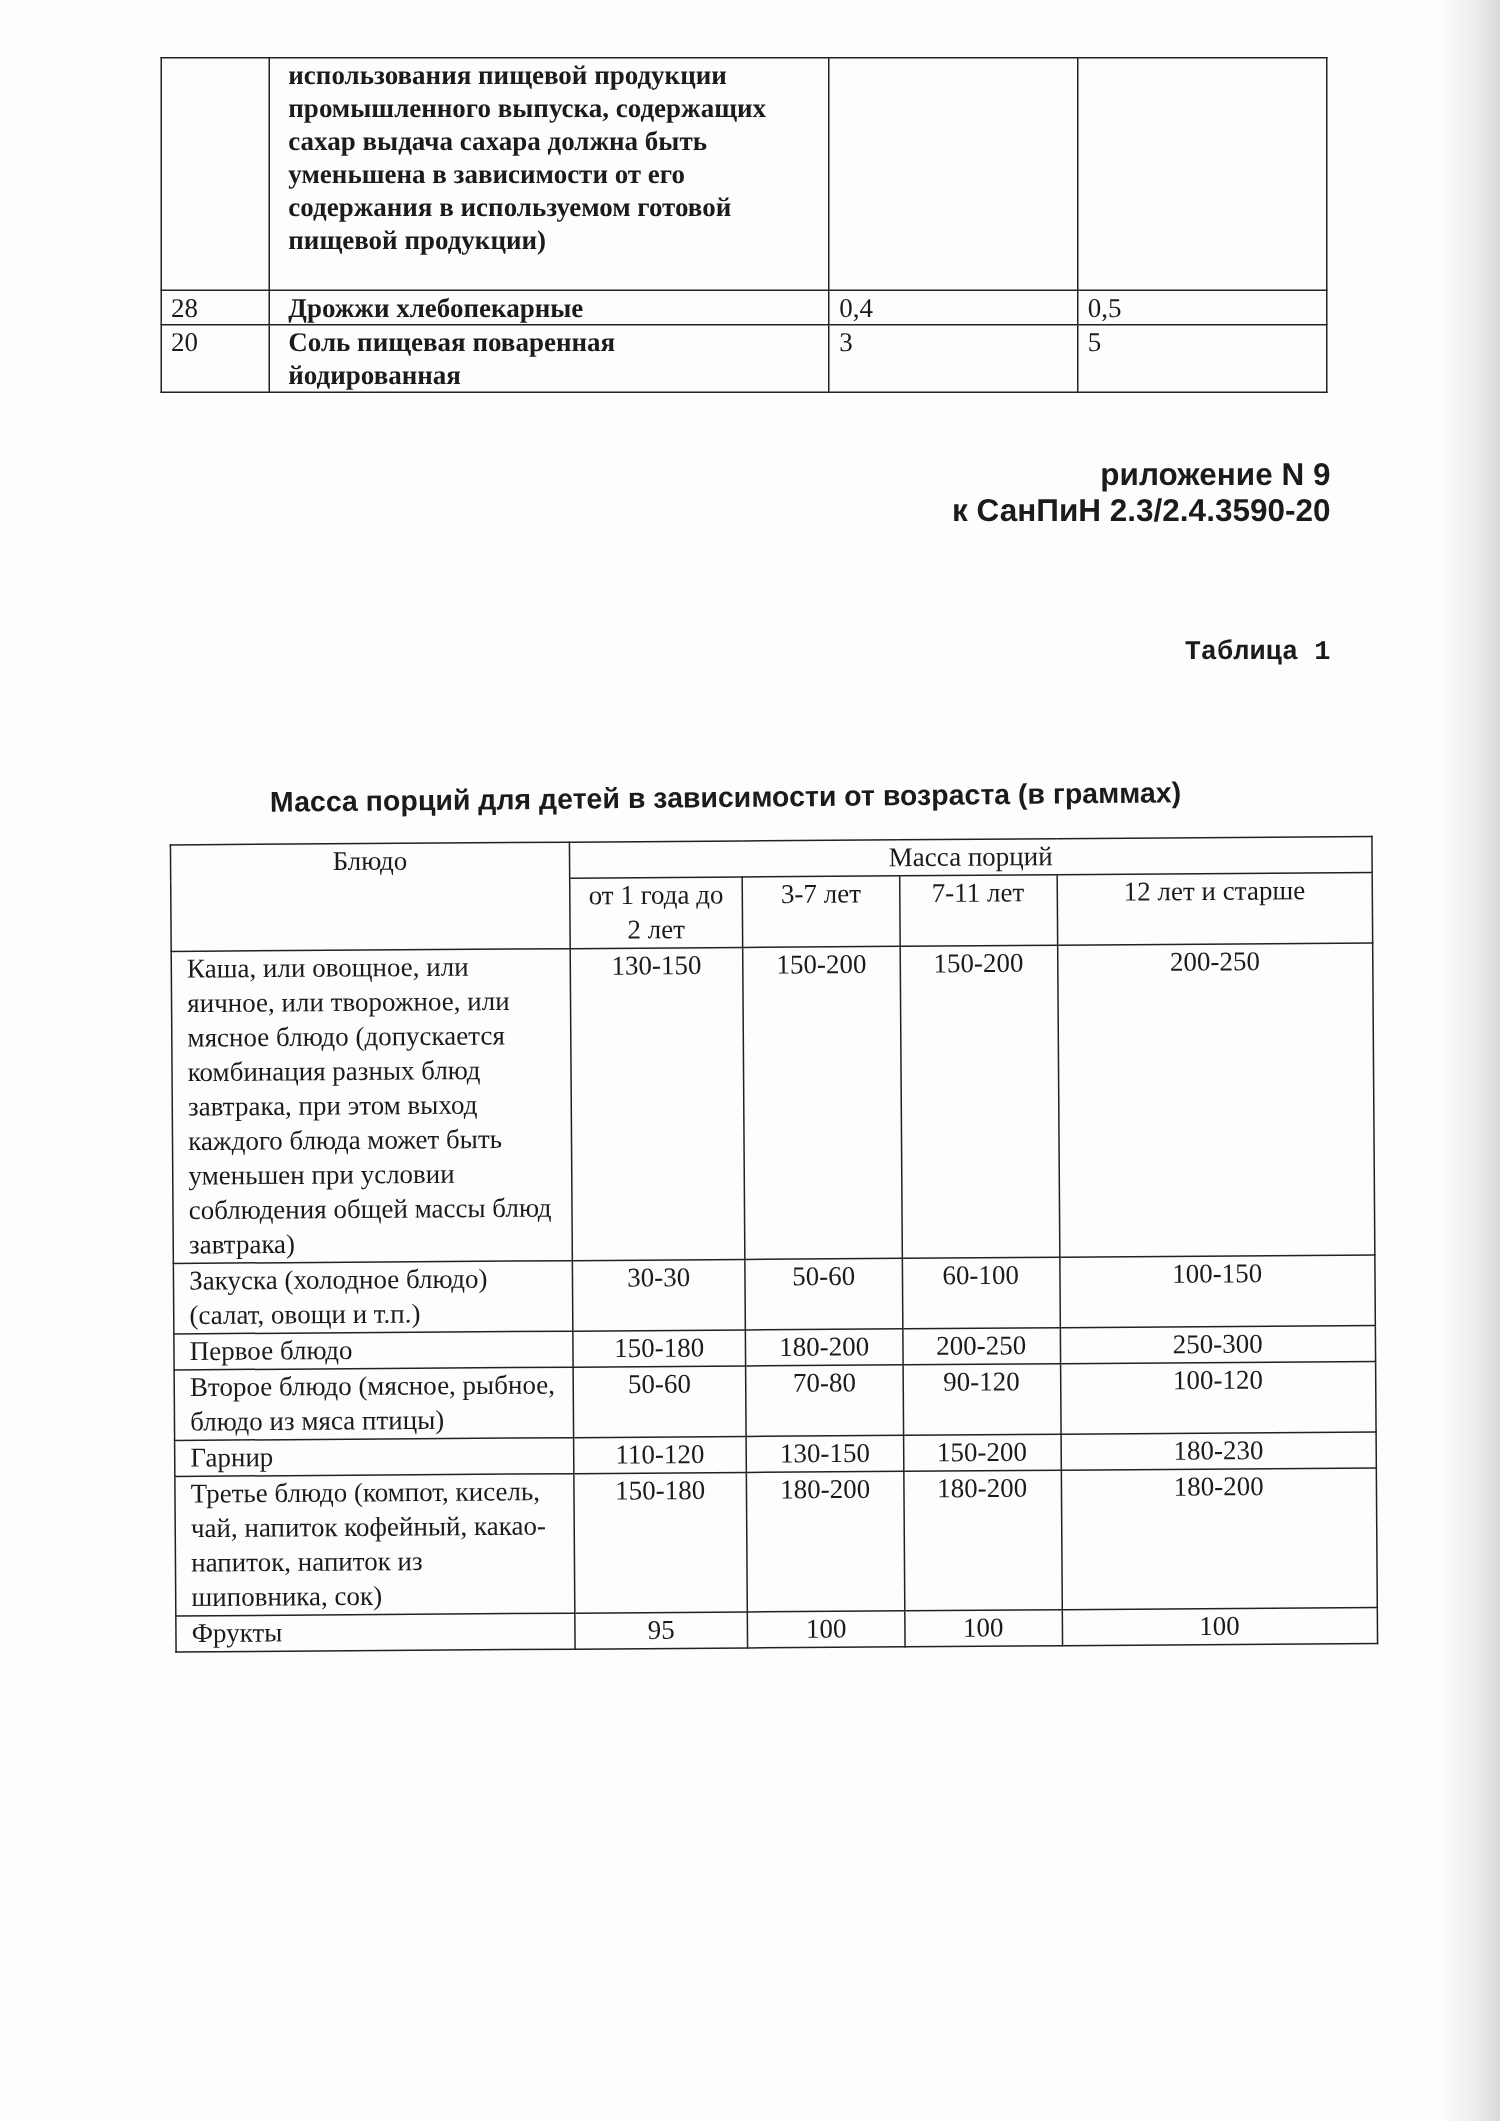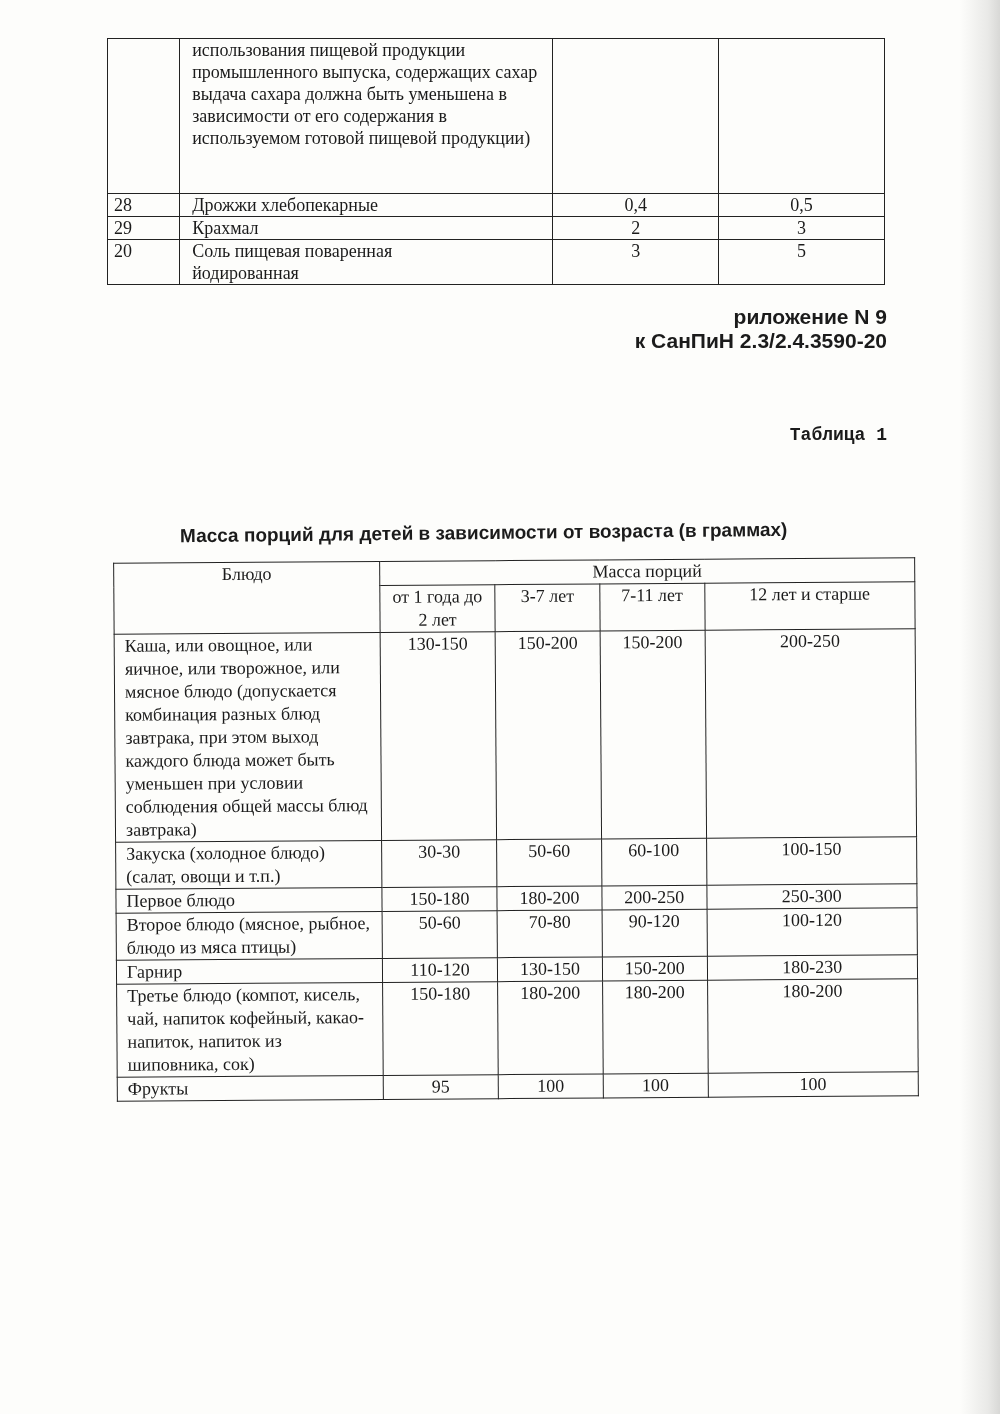--- a/index.html
+++ b/index.html
@@ -4,22 +4,22 @@
 <style>
   html, body { margin:0; padding:0; }
   body { width:1000px; height:1414px; background:#fdfdfb; position:relative; overflow:hidden;
          font-family:"Liberation Serif", serif; color:#1b1b1b; }
   .edge { position:absolute; right:0; top:0; width:40px; height:1414px;
           background:linear-gradient(to right, #fdfdfb, #e9e9e7 70%, #d8d8d6); }
   table { border-collapse:collapse; position:absolute; }
   td, th { border:1.3px solid #222; font-weight:normal; vertical-align:top; padding:0 6px; }
   #t1 { left:107px; top:38px; width:778px; font-size:18px; line-height:22px; }
   #t1 td.num { text-align:left; width:58px; }
-  #t1 td.name { width:348px; padding-left:12px; }
-  #t1 td.v { text-align:center; width:150px; }
+  #t1 td.name { width:348px; padding-left:12px;font-weight:bold; }
+  #t1 td.v { text-align:left; width:150px; }
   .appx { position:absolute; right:113px; top:305px; font-family:"Liberation Sans", sans-serif;
           font-weight:bold; font-size:21px; text-align:right; line-height:24px; }
   .tab { position:absolute; right:113px; top:425px; font-family:Liberation Mono, monospace;
          font-weight:bold; font-size:18px; }
   .title { position:absolute; left:180px; top:522px; font-family:"Liberation Sans", sans-serif;
            font-weight:bold; font-size:19px; transform:rotate(-0.6deg); }
   #t2 { left:115px; top:560px; width:802px; font-size:18px; line-height:23px; transform:rotate(-0.4deg); }
   #t2 th { text-align:center; }
   #t2 td.dish { width:270px; padding-left:10px; }
   #t2 td.v { text-align:center; }
@@ -35,26 +35,20 @@
     <td class="num"></td>
     <td class="name" style="height:154px">использования пищевой продукции промышленного выпуска, содержащих сахар выдача сахара должна быть уменьшена в зависимости от его содержания в используемом готовой пищевой продукции)</td>
     <td class="v"></td>
     <td class="v"></td>
   </tr>
   <tr>
     <td class="num">28</td>
     <td class="name">Дрожжи хлебопекарные</td>
     <td class="v">0,4</td>
     <td class="v">0,5</td>
-  </tr>
-  <tr>
-    <td class="num">29</td>
-    <td class="name">Крахмал</td>
-    <td class="v">2</td>
-    <td class="v">3</td>
   </tr>
   <tr>
     <td class="num">20</td>
     <td class="name" style="width:240px;padding-right:88px">Соль пищевая поваренная йодированная</td>
     <td class="v">3</td>
     <td class="v">5</td>
   </tr>
 </tbody>
   </table>
 

